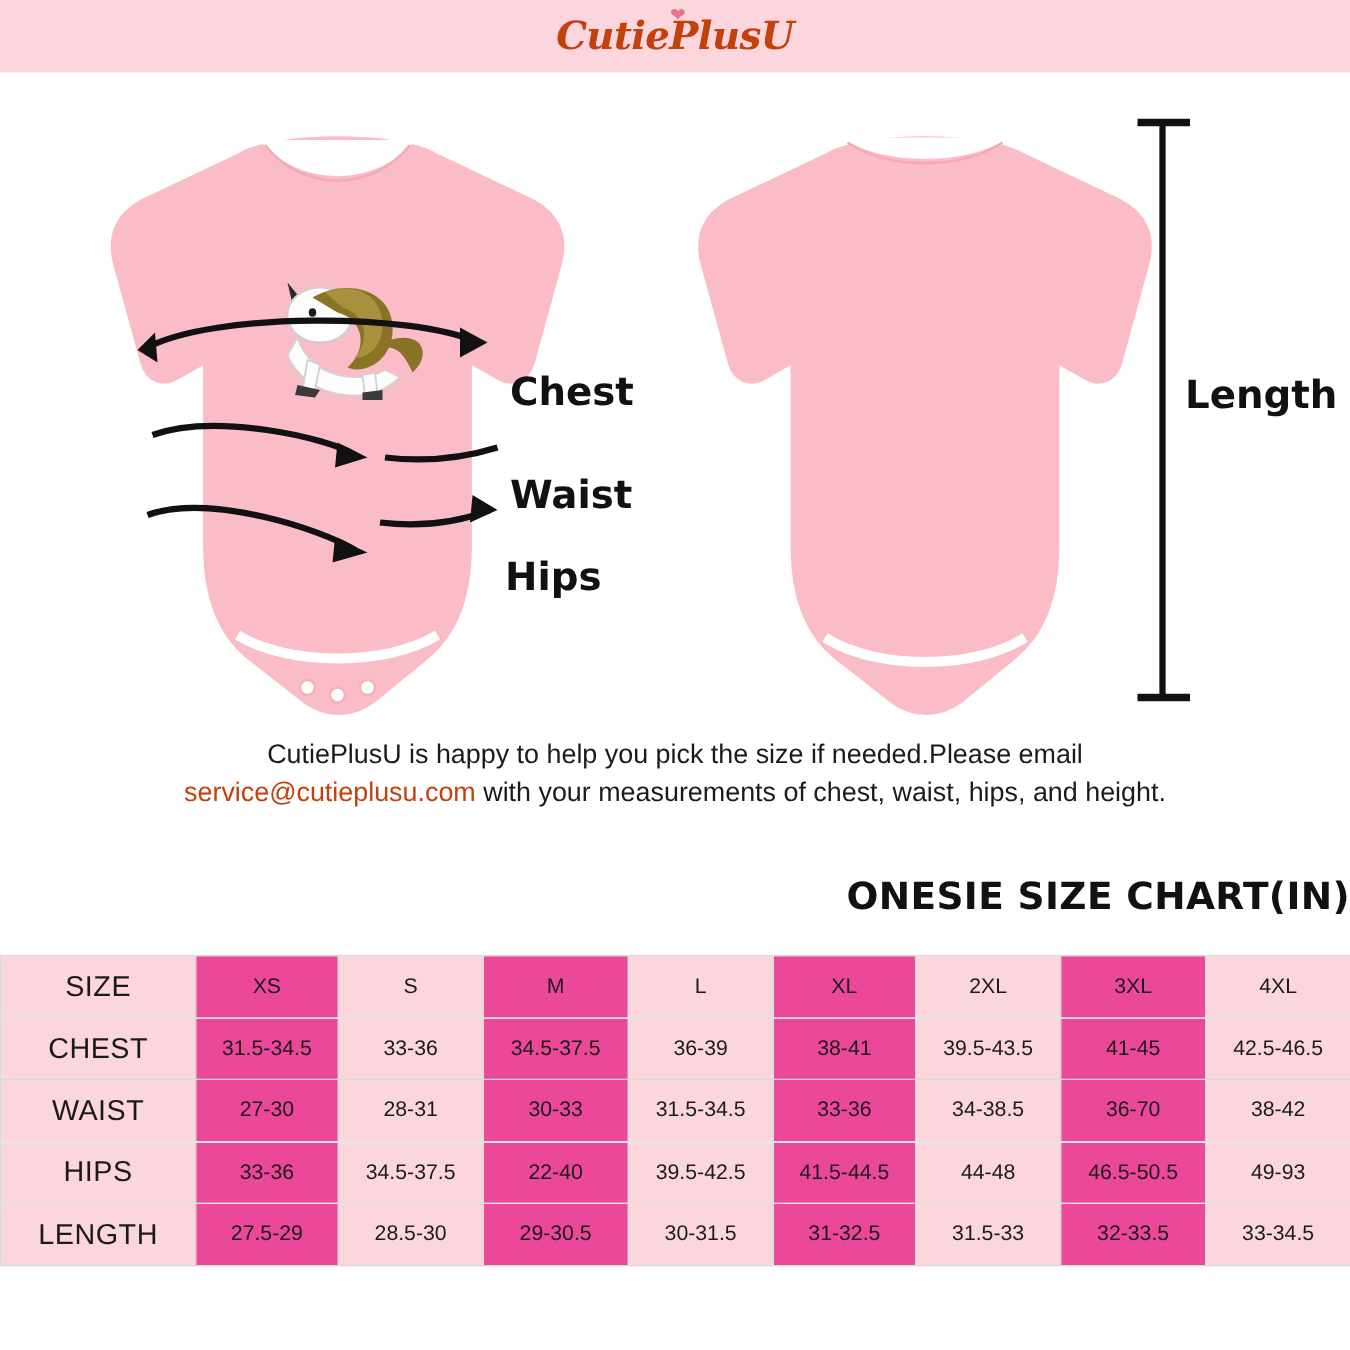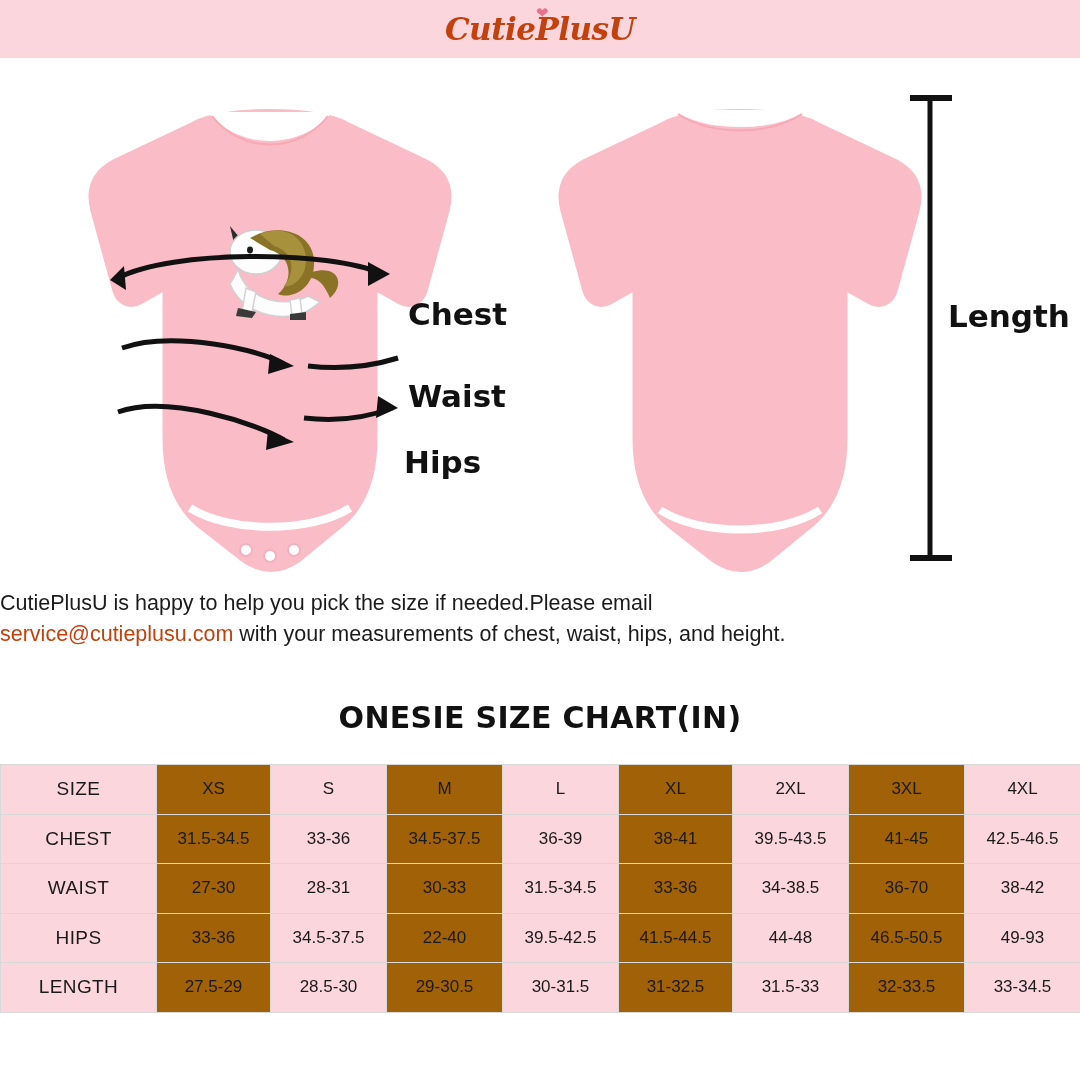--- a/index.html
+++ b/index.html
@@ -78,32 +78,33 @@
     top: 150px;
     width: 180px;
     height: 120px;
   }
 
   
   .help-block {
     position: absolute;
     top: 588px; left: 0;
     width: 1080px;
+    text-align: center;
     font-size: 21.5px;
     color: #1b1b1b;
     line-height: 1.45;
   }
   .help-email { color: #c2410c; }
 
   
   .chart-title {
     position: absolute;
     top: 700px; left: 0;
     width: 1080px;
-    text-align: center;
+    text-align: right;
     font-family: "DejaVu Sans", sans-serif;
     font-weight: bold;
     font-size: 30px;
     letter-spacing: 0.3px;
     color: #111111;
   }
 
   
   table.size-chart {
     position: absolute;
@@ -116,25 +117,25 @@
     border: 1px solid #d8d8d8;
     text-align: center;
     font-size: 17px;
     color: #1a1a1a;
     height: 49.5px;
     padding: 0 2px;
     overflow: hidden;
     white-space: nowrap;
   }
   table.size-chart tr td:first-child {
-    font-size: 19px;
+    font-size: 23px;
     letter-spacing: 0.4px;
   }
   td.pink { background: #fbd7dd; }
-  td.white { background: #a16207; }
+  td.white { background: #ec4899; }
   .hdr td { font-size: 19px; }
 </style>
 </head>
 <body>
 
 <div id="page">
 
   <div class="header">
     <div class="brand-wrap">
       <span class="brand-heart">❤</span>

